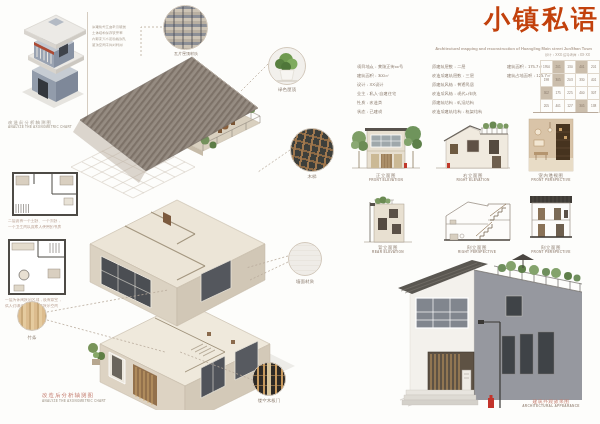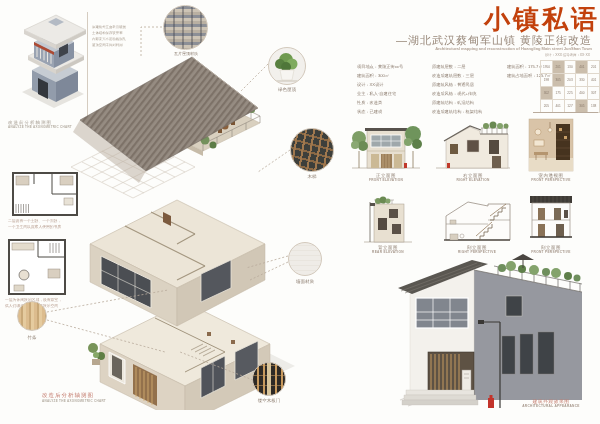--- a/index.html
+++ b/index.html
@@ -261,21 +261,20 @@
       <line x1="290" y1="150" x2="258" y2="172"></line>
       <line x1="288" y1="256" x2="246" y2="268"></line>
       <line x1="288" y1="262" x2="250" y2="280"></line>
       <line x1="253" y1="380" x2="180" y2="352"></line>
       <line x1="47" y1="312" x2="168" y2="290"></line>
       <line x1="47" y1="320" x2="165" y2="352"></line>
     </g>
   </svg>
 
   <div class="abs" style="right:0;top:2px;font-family:'Liberation Serif',serif;font-weight:bold;font-size:26px;letter-spacing:3px;color:#c2410c;">小镇私语</div>
-  <div class="abs" style="right:8px;top:33px;font-size:11px;letter-spacing:1px;color:#98887a;">—湖北武汉蔡甸军山镇 黄陵正街改造</div>
   <div class="abs" style="right:8px;top:46px;font-size:4px;font-weight:bold;color:#b3a396;">Architectural mapping and reconstruction of  Huangling Main street  JunShan Town</div>
   <div class="abs" style="right:10px;top:53px;font-size:3.4px;color:#a5968a;">设计：XXX    指导老师：XX·XX</div>
 
   <div class="abs info-col" style="left:357px;top:62px;width:74px;">
     <div>项目地点：黄陵正街xx号</div>
     <div>建筑面积：300㎡</div>
     <div>设计：XX设计</div>
     <div>业主：私人·自建住宅</div>
     <div>性质：改造类</div>
     <div>状态：已建成</div>

